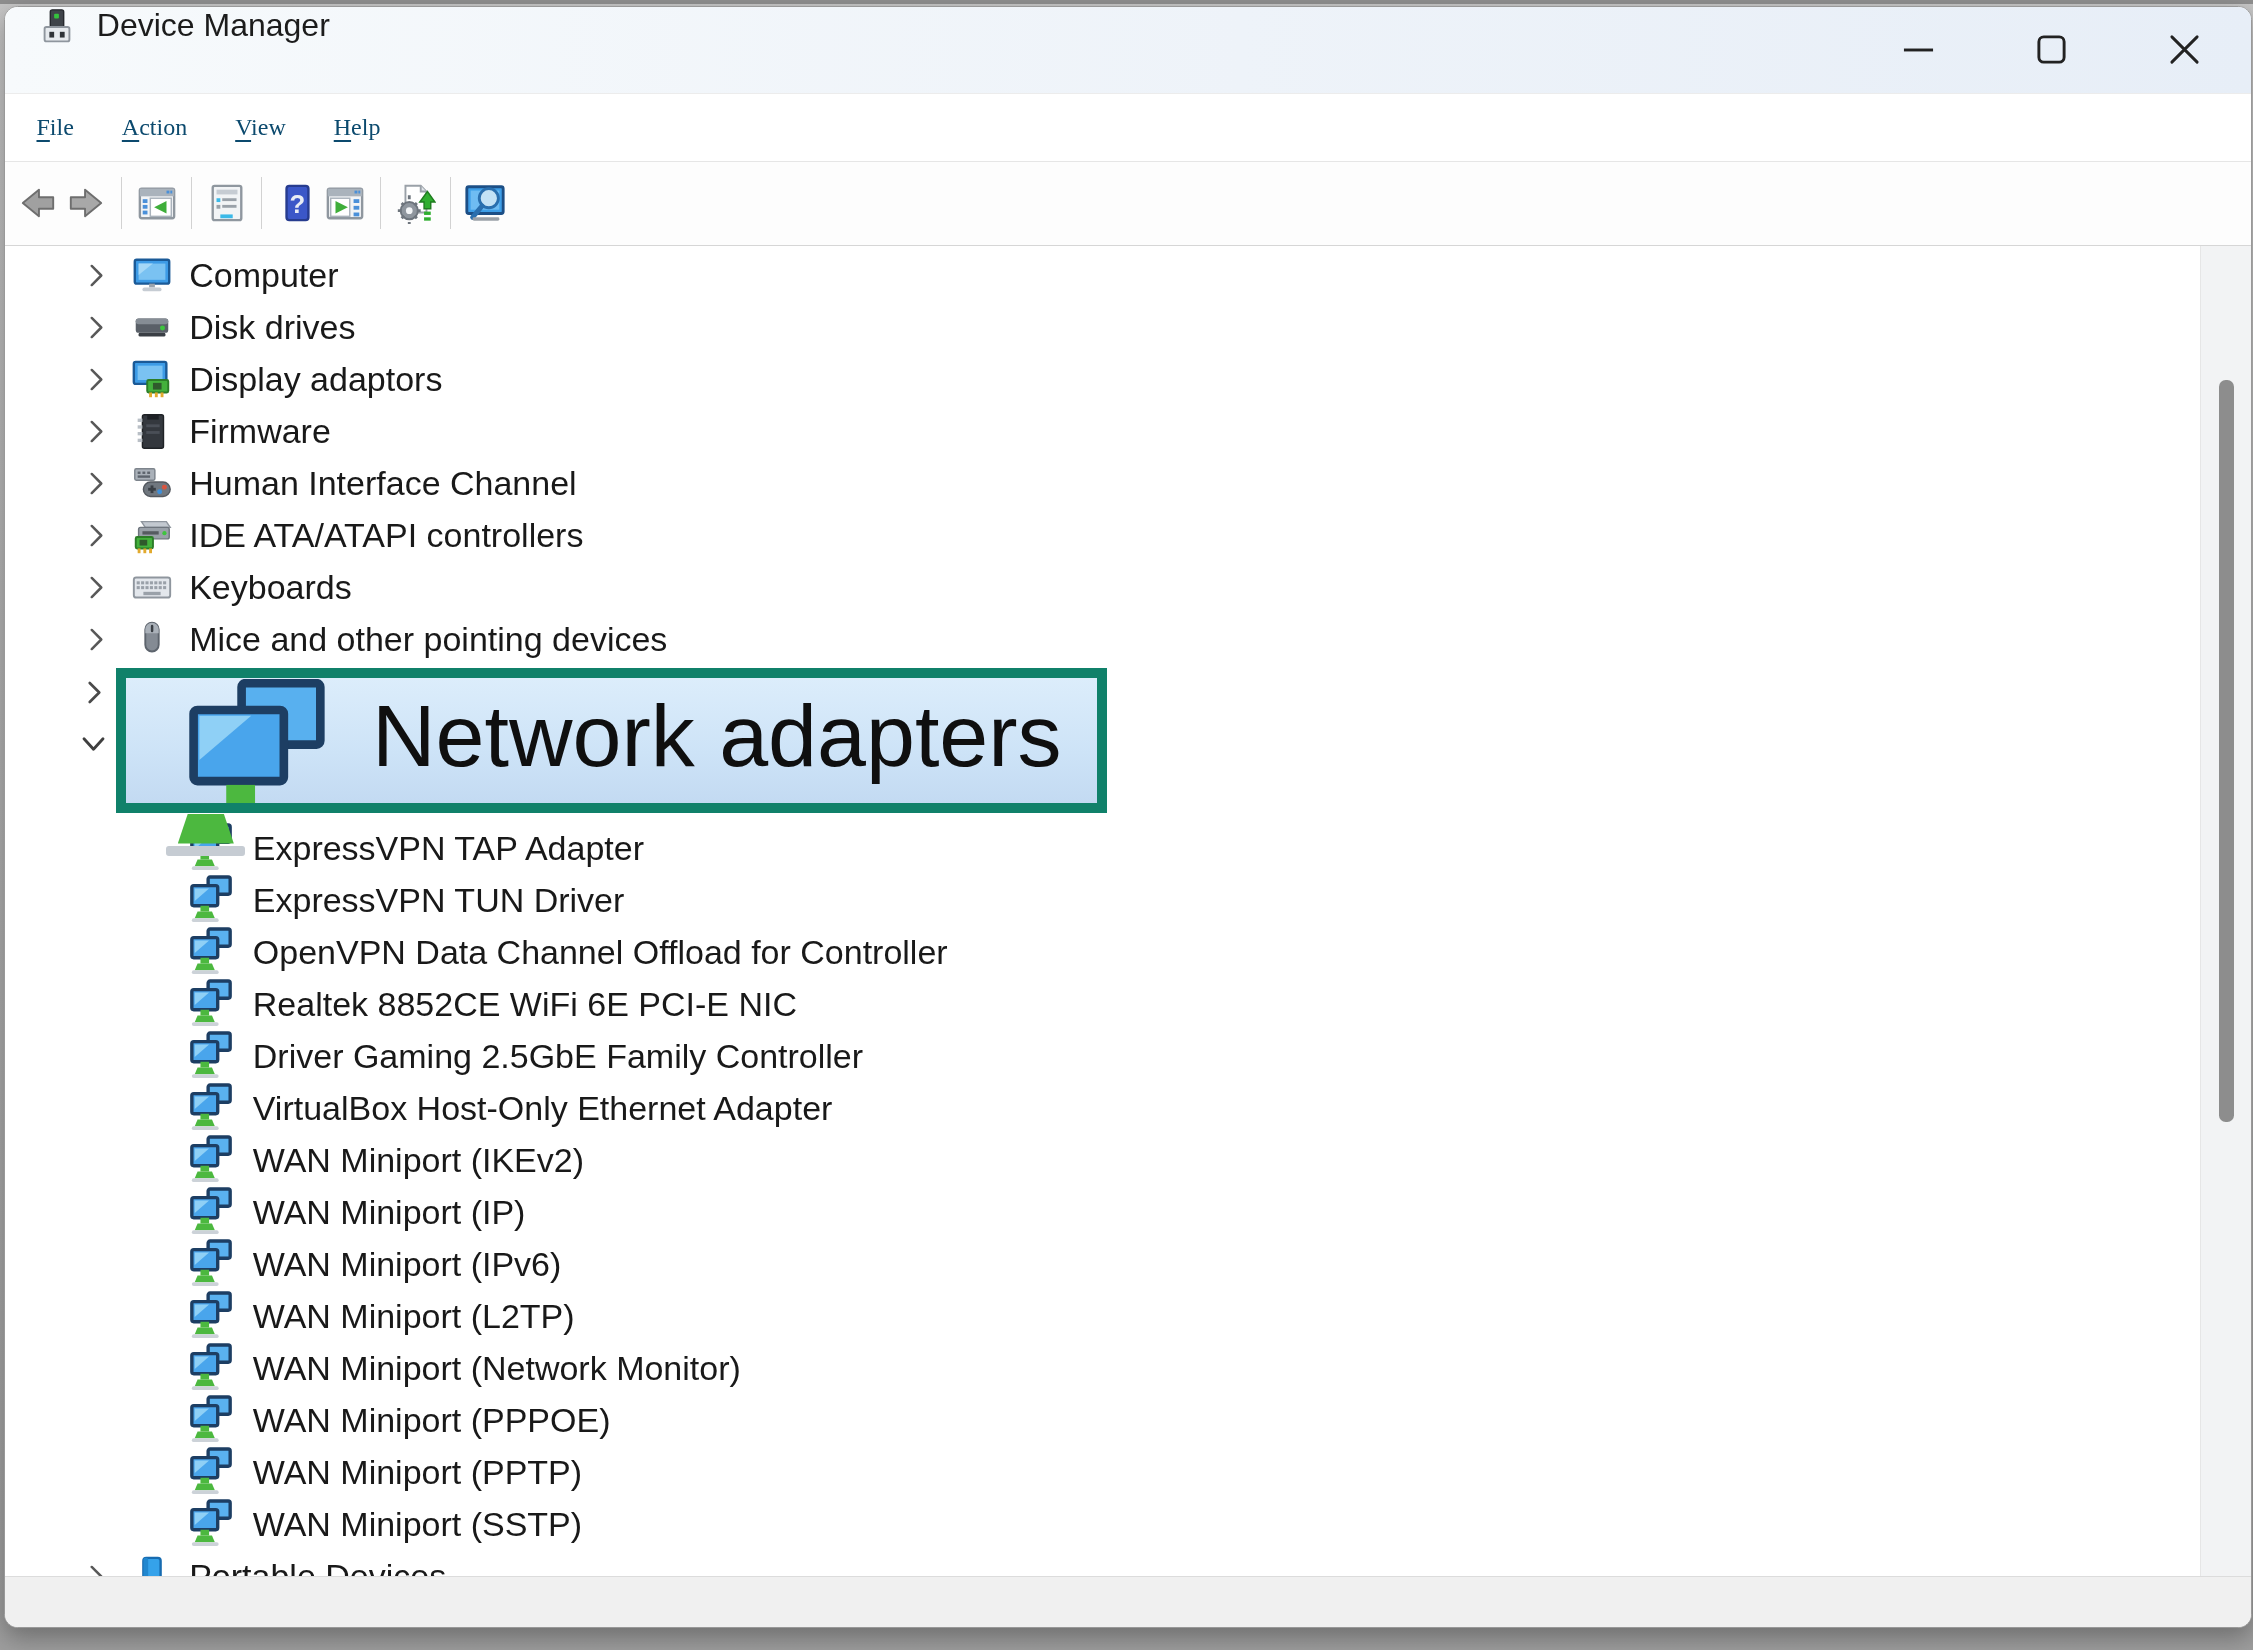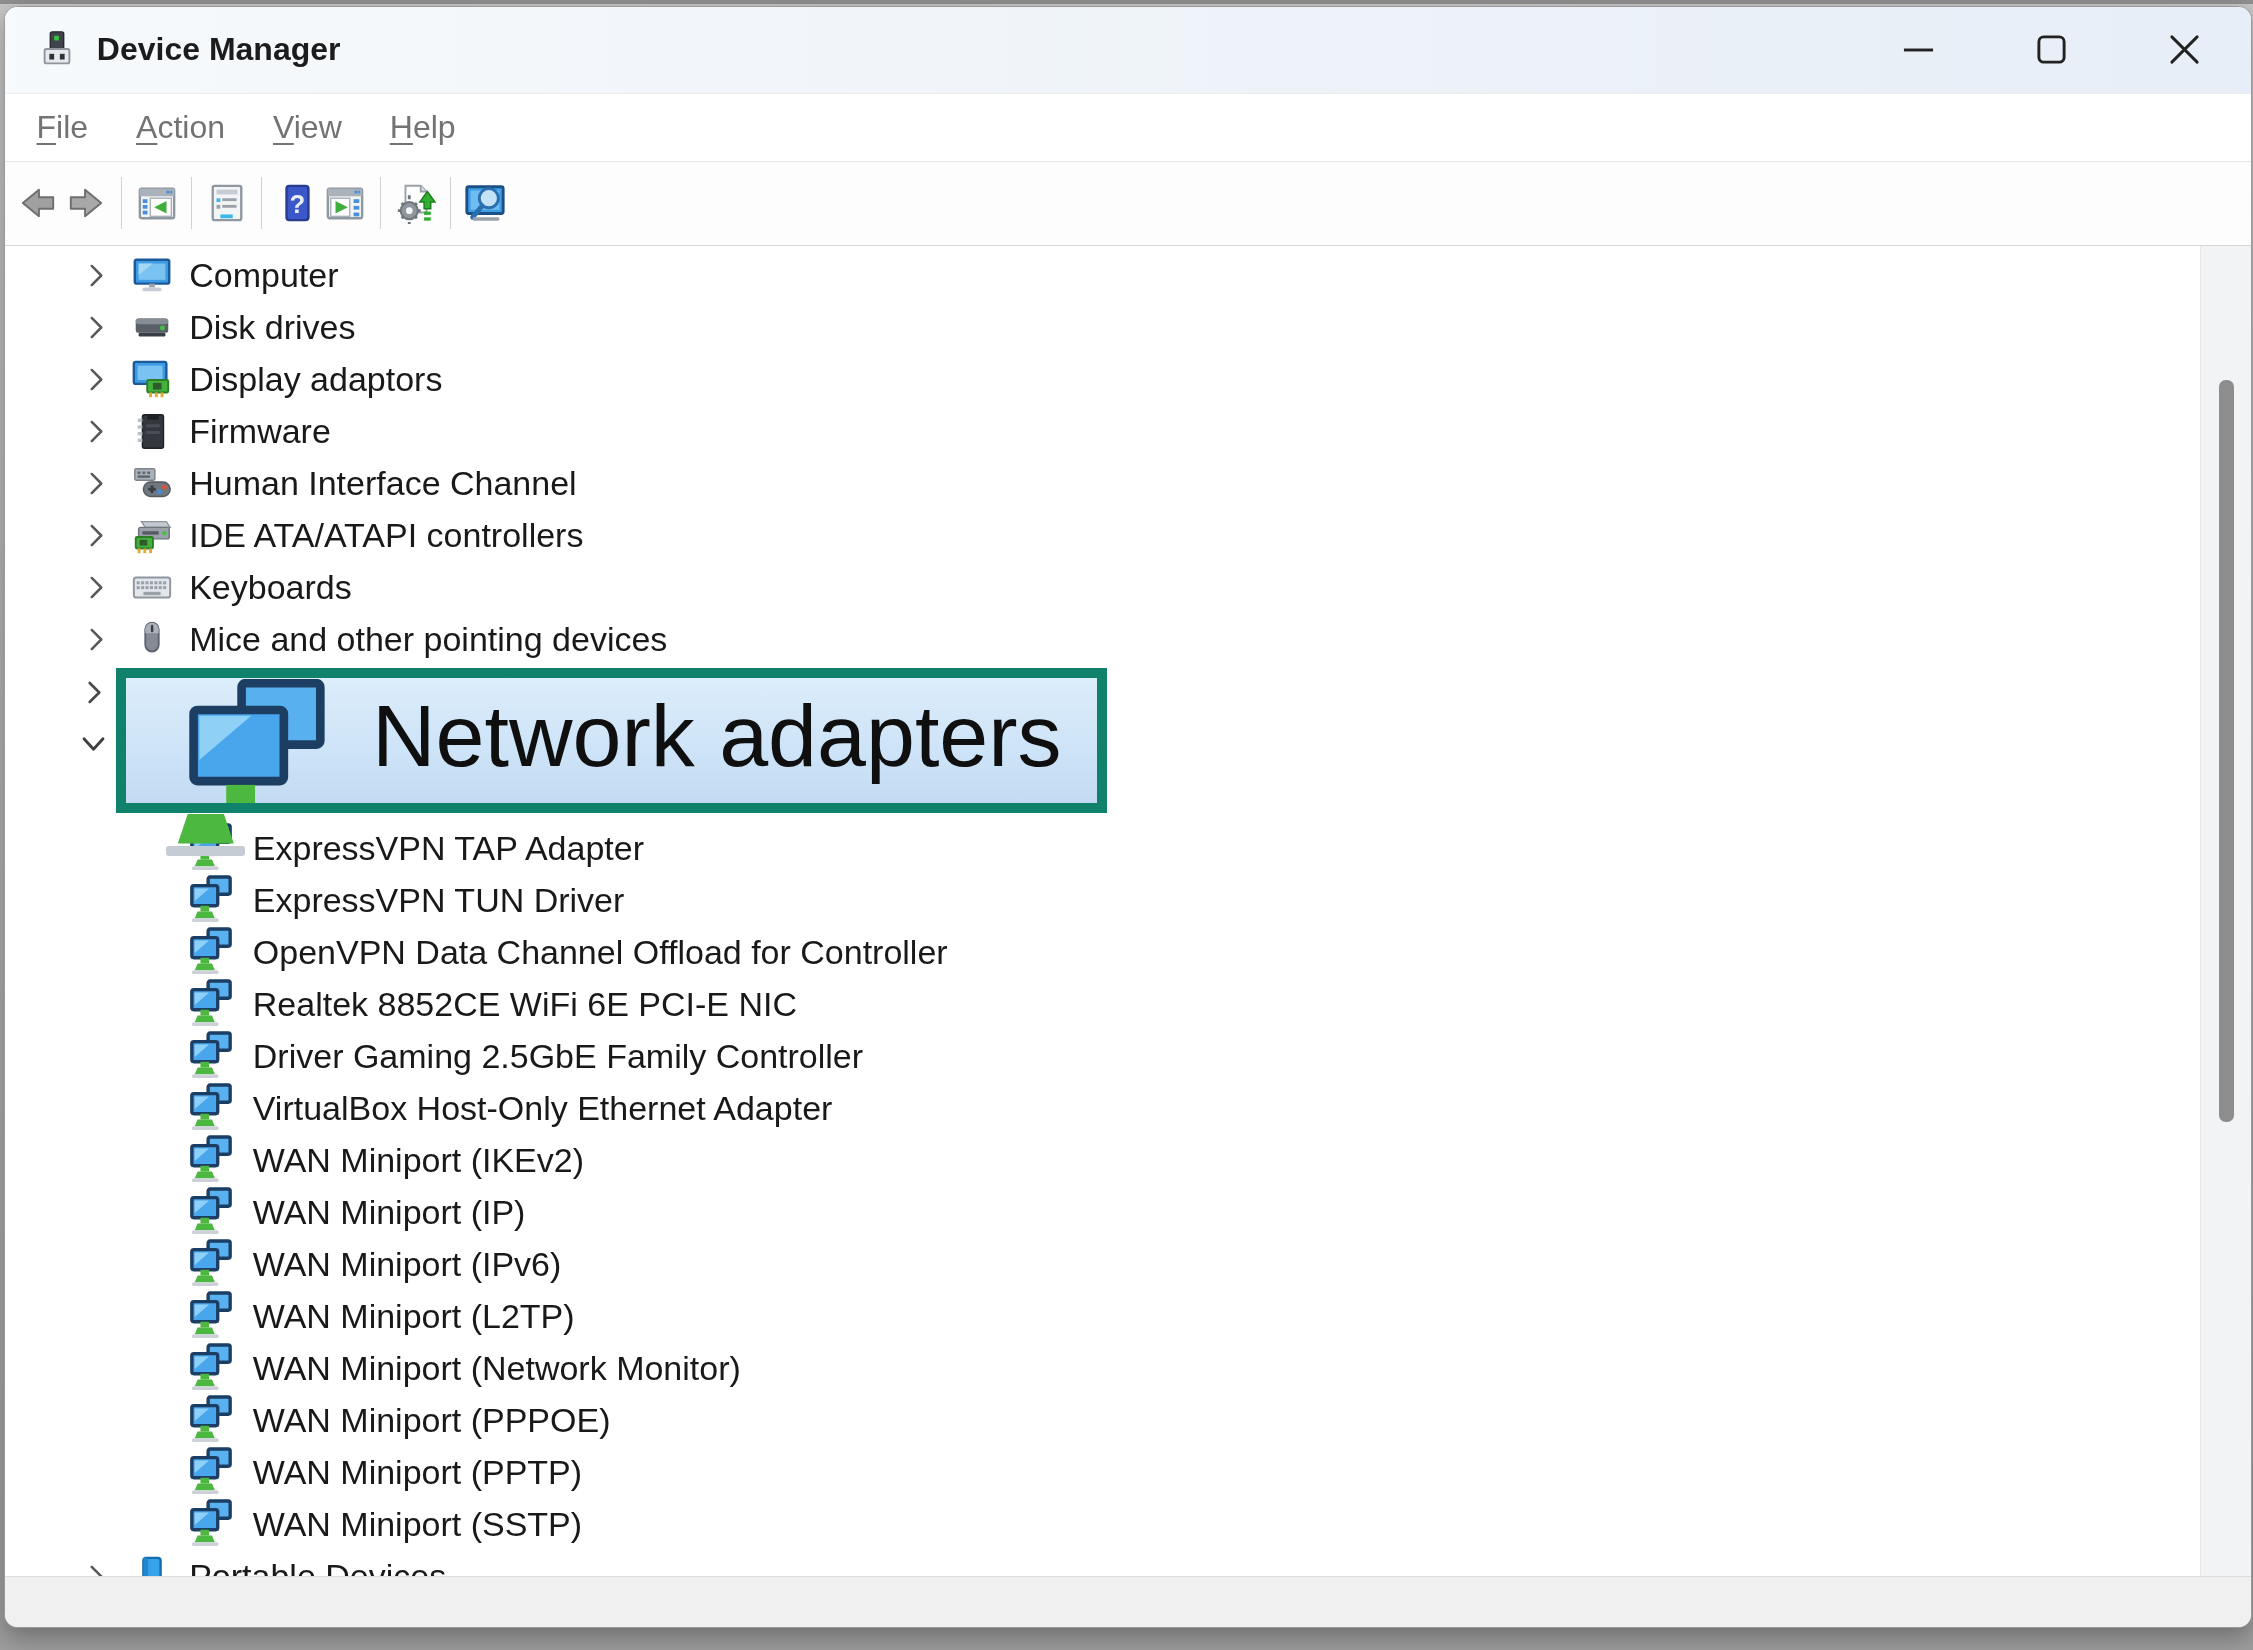--- a/index.html
+++ b/index.html
@@ -11,32 +11,31 @@
   }
   .screen-topline{position:absolute;top:0;left:0;right:0;height:3.8px;background:#8f8f8f;}
   .window{
     position:absolute;left:3.8px;top:5.8px;width:2246px;height:1620px;
     background:#ffffff;border:1px solid #999;border-radius:13.4px;
     box-shadow:0 9.6px 25px rgba(0,0,0,.30);
     display:flex;flex-direction:column;overflow:hidden;
   }
   
   .titlebar{
-    height:86px;flex:0 0 86px;display:flex;align-items:center;
+    height:86px;flex:0 0 86px;display:flex;align-items:flex-start;
     background:linear-gradient(90deg,#f7fafc 0%,#eef3f9 55%,#e7eef7 100%);
     border-bottom:1px solid #ececec;
-    font-weight:bold;
   }
   .app-icon{margin-left:31px;display:flex;align-items:center;}
   .title{margin-left:19px;font-size:32px;color:#1c1c1c;}
   .controls{margin-left:auto;display:flex;height:100%;}
   .wbtn{width:133px;height:100%;display:flex;align-items:center;justify-content:center;background:transparent;border:none;cursor:default;}
   
   .menubar{height:67px;flex:0 0 67px;background:#fff;border-bottom:1px solid #e6e6e6;display:flex;align-items:center;padding-left:7.7px;}
-  .menu-item{font-size:32px;color:#737373;padding:9.6px 24px;}
+  .menu-item{font-size:24px;color:#0c4a6e;padding:9.6px 24px;font-family:Liberation Serif, serif;}
   .menu-item u{text-underline-offset:4.8px;text-decoration-thickness:1.9px;}
   
   .toolbar{height:83px;flex:0 0 83px;background:#fdfdfd;border-bottom:1px solid #d6d6d6;display:flex;align-items:center;padding-left:9.6px;}
   .tbtn{width:48px;height:60px;display:flex;align-items:center;justify-content:center;background:transparent;border:none;padding:0;}
   .tsep{width:1px;height:52px;background:#d2d2d2;margin:0 10.6px;}
   
   .content{flex:1 1 auto;background:#fff;position:relative;overflow:hidden;padding-top:3.8px;}
   .row{height:52px;display:flex;align-items:center;}
   .row.cat{padding-left:81px;}
   .row.cat .chev{width:23px;display:flex;align-items:center;}

